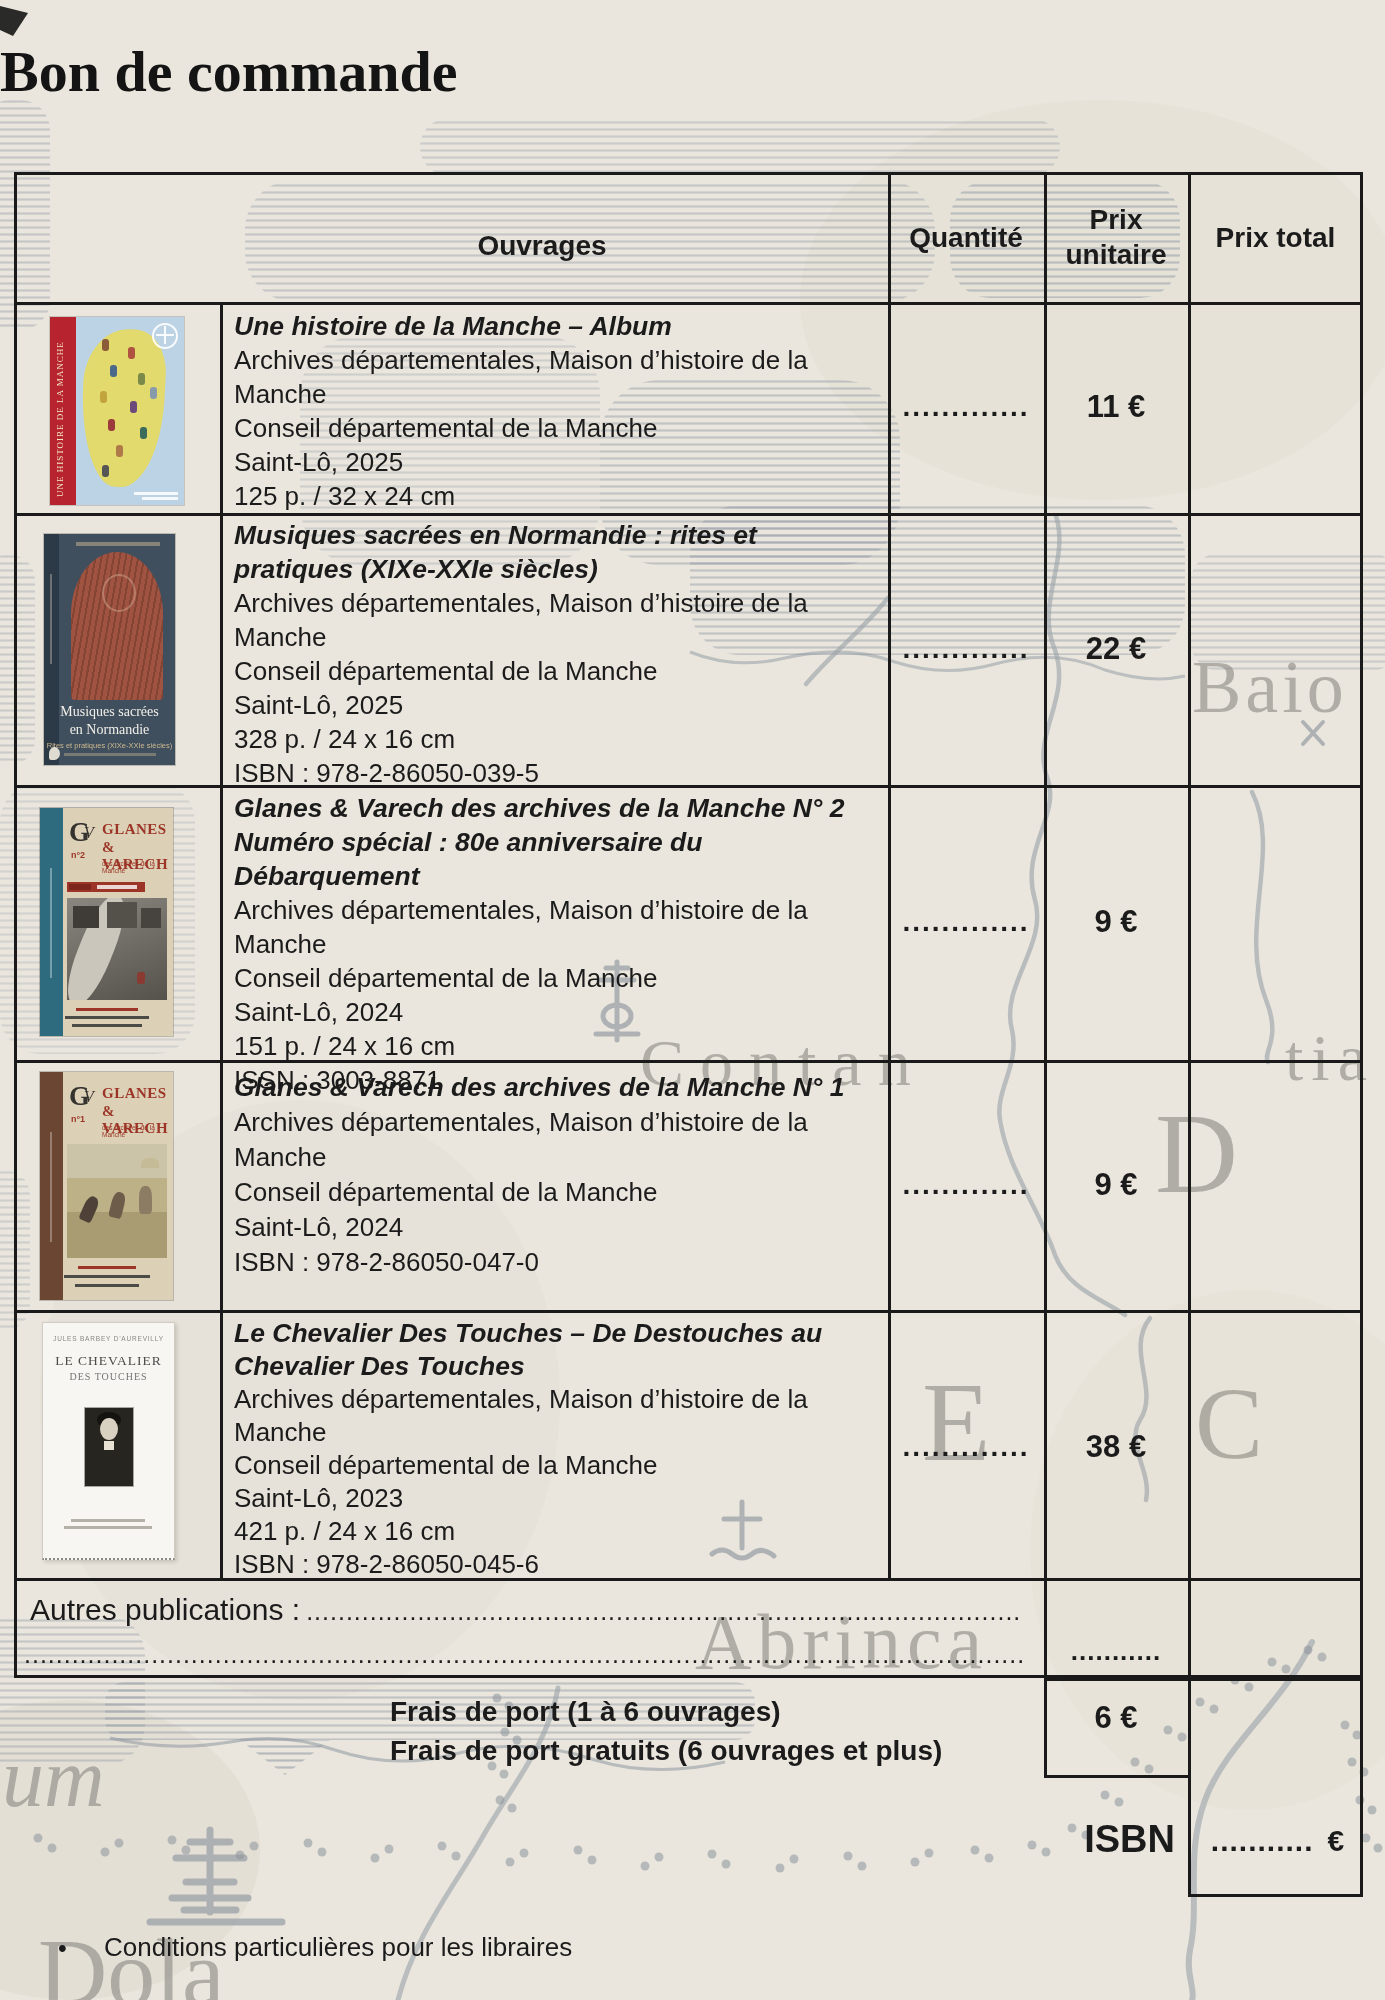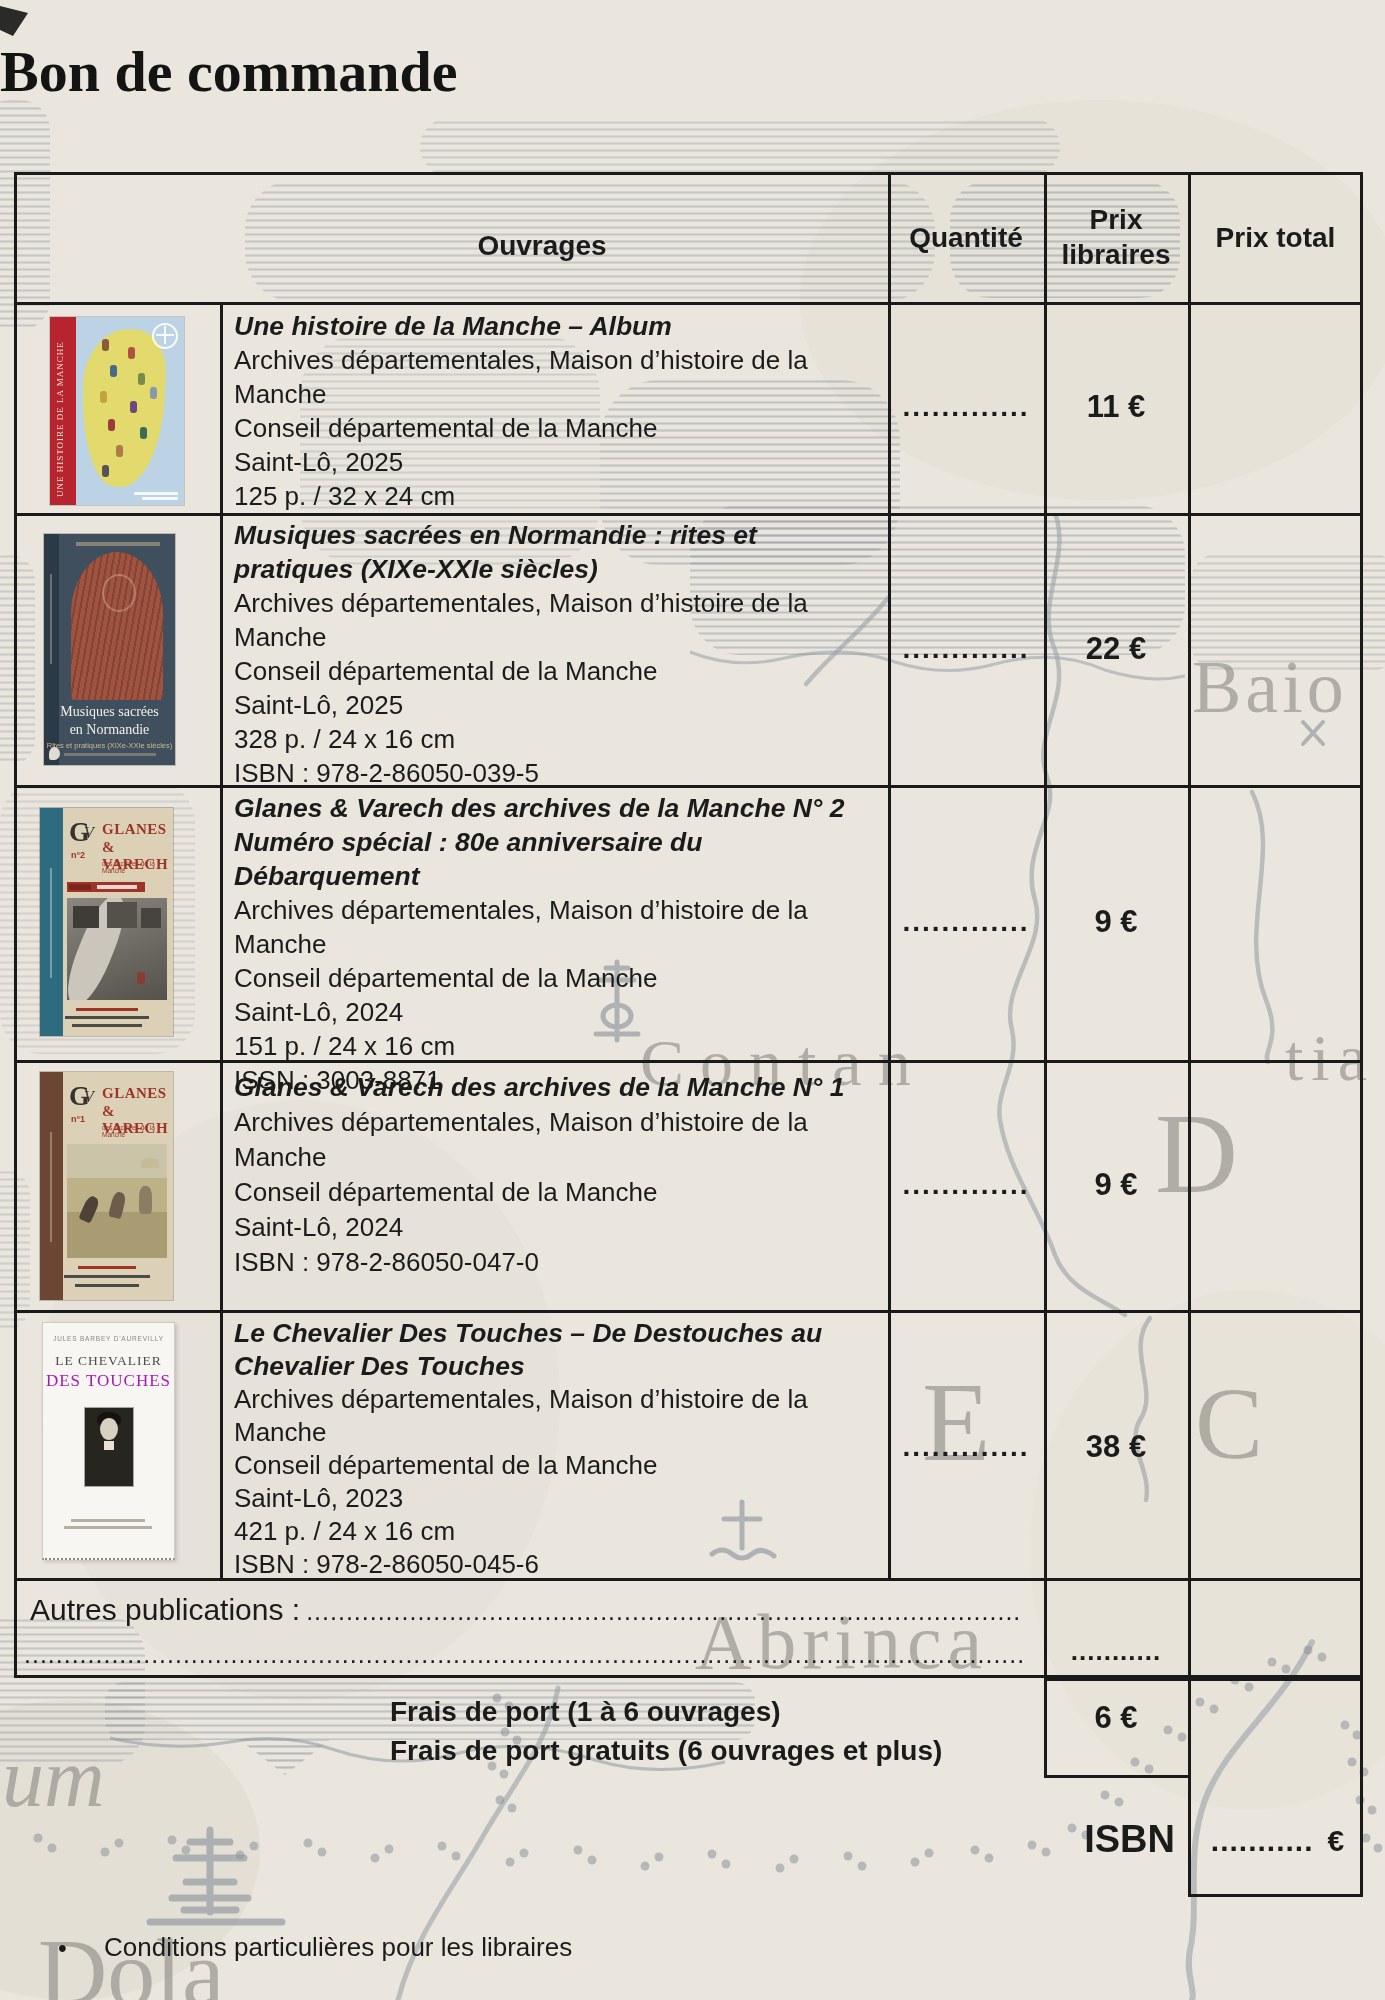--- a/index.html
+++ b/index.html
@@ -176,21 +176,21 @@
 <div class="line" style="left:1044px;top:172px;width:3px;height:1506px"></div>
 <div class="line" style="left:1188px;top:172px;width:3px;height:1506px"></div>
 
 <div class="boxed" style="left:1044px;top:1678px;width:147px;height:100px"></div>
 <div class="boxed" style="left:1188px;top:1678px;width:175px;height:219px"></div>
 
 <div class="hdr" style="left:14px;top:228px;width:1056px">Ouvrages</div>
 <div class="hdr" style="left:888px;top:220px;width:156px">Quantité</div>
 <div class="abs z3" style="left:1044px;top:202px;width:144px;text-align:center;font-weight:bold;font-size:28px;line-height:35px">
   <div>Prix</div>
-  <div>libraires</div>
+  <div>unitaire</div>
 </div>
 <div class="hdr" style="left:1188px;top:220px;width:175px">Prix total</div>
 
 <div class="cover" style="left:50px;top:317px;width:134px;height:188px;background:#bcd3e6;box-shadow:0 0 0 1px rgba(0,0,0,.15)">
   <div class="mini" style="left:0;top:0;width:26px;height:188px;background:#b7232f"></div>
   <div class="mini vtext" style="left:5px;top:8px;height:172px;color:#f0e6c8;font-size:9px;letter-spacing:1px;font-family:'Liberation Serif',serif">UNE HISTOIRE DE LA MANCHE</div>
   <div class="mini" style="left:32px;top:12px;width:82px;height:158px;background:#e2da6d;border-radius:58% 42% 52% 48% / 38% 30% 62% 70%;transform:rotate(3deg)"></div>
   <div class="mini" style="left:52px;top:22px;width:7px;height:12px;border-radius:3px;background:#8a5a3a"></div>
   <div class="mini" style="left:78px;top:30px;width:7px;height:12px;border-radius:3px;background:#b05240"></div>
   <div class="mini" style="left:60px;top:48px;width:7px;height:12px;border-radius:3px;background:#49688a"></div>
@@ -304,21 +304,21 @@
   <div>Conseil départemental de la Manche</div>
   <div>Saint-Lô, 2024</div>
   <div>ISBN : 978-2-86050-047-0</div>
 </div>
 <div class="qdots" style="top:1166px">.............</div>
 <div class="price" style="top:1166px">9 €</div>
 
 <div class="cover" style="left:42px;top:1322px;width:131px;height:235px;background:#f7f6f2;border:1px solid #cfccc4;box-shadow:2px 2px 4px rgba(0,0,0,.15);border-bottom:2px dotted #8a8a86">
   <div class="mini" style="left:0;top:12px;width:131px;text-align:center;font-size:6.5px;letter-spacing:.8px;color:#8a8884">JULES BARBEY D’AUREVILLY</div>
   <div class="mini serif" style="left:0;top:30px;width:131px;text-align:center;font-size:13.5px;letter-spacing:1px;color:#4b4b49">LE CHEVALIER</div>
-  <div class="mini serif" style="left:0;top:48px;width:131px;text-align:center;font-size:17px;letter-spacing:1px;color:#a21caf">DES TOUCHES</div>
+  <div class="mini serif" style="left:0;top:48px;width:131px;text-align:center;font-size:10px;letter-spacing:1px;color:#737373">DES TOUCHES</div>
   <div class="mini" style="left:41px;top:84px;width:48px;height:78px;background:#27251f;border:1px solid #a8a6a0">
     <div class="mini" style="left:12px;top:4px;width:24px;height:16px;background:#151310;border-radius:50%"></div>
     <div class="mini" style="left:15px;top:10px;width:18px;height:22px;background:#d8d0c0;border-radius:50%"></div>
     <div class="mini" style="left:19px;top:33px;width:10px;height:9px;background:#e8e2d4"></div>
   </div>
   <div class="mini" style="left:28px;top:196px;width:74px;height:2.5px;background:#b3b0a8"></div>
   <div class="mini" style="left:21px;top:203px;width:88px;height:2.5px;background:#b3b0a8"></div>
 </div>
 <div class="booktext" style="top:1317px;line-height:33px">
   <div class="bt-title">Le Chevalier Des Touches – De Destouches au Chevalier Des Touches</div>

